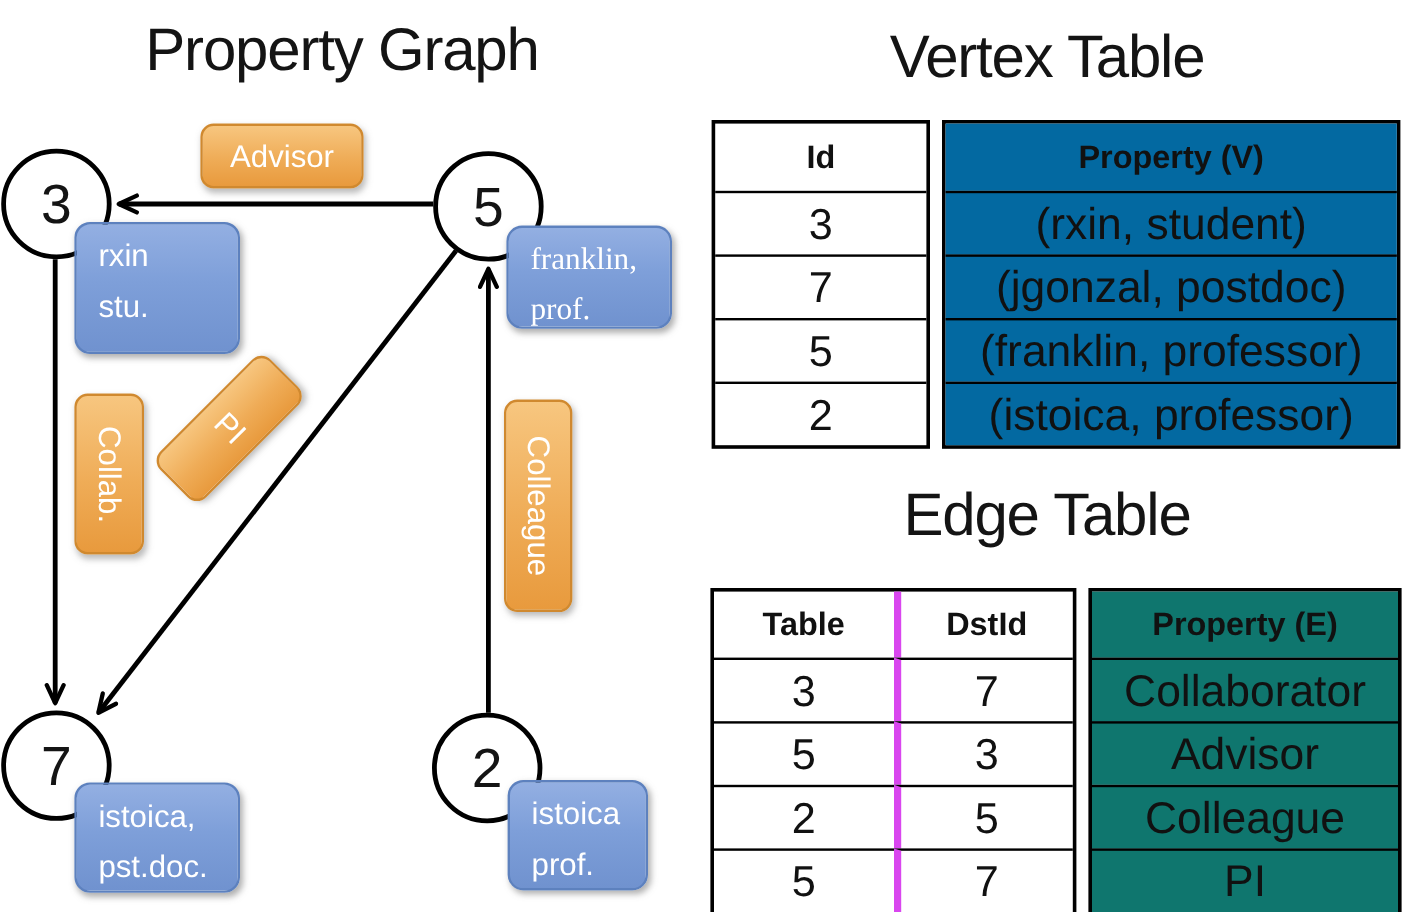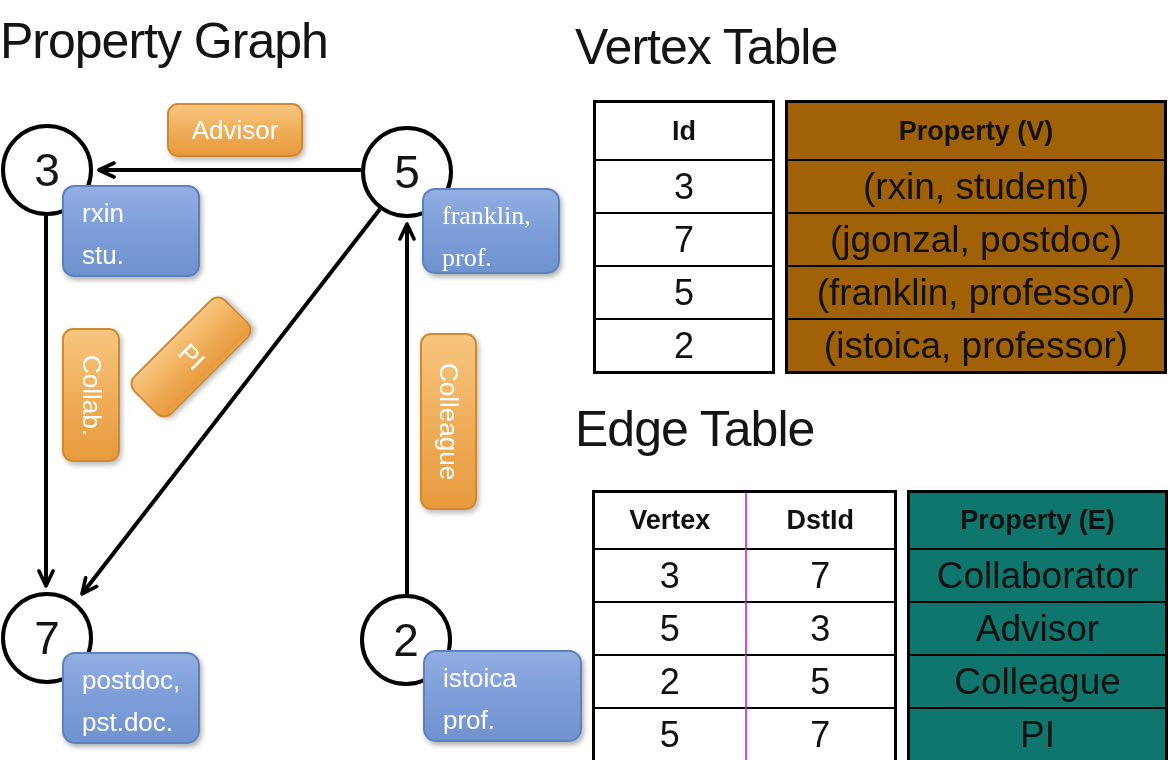--- a/index.html
+++ b/index.html
@@ -1,21 +1,21 @@
 <!DOCTYPE html>
 <html><head>
 <meta charset="utf-8">
 <style>
   html,body{margin:0;padding:0;background:#fff;}
   #stage{
     position:relative;width:1170px;height:760px;overflow:hidden;background:#fff;
     font-family:"Liberation Sans",sans-serif;color:#111;
   }
   .big-title{
-    position:absolute;text-align:left;font-size:50px;letter-spacing:-1px;
+    position:absolute;text-align:center;font-size:50px;letter-spacing:-1px;
     color:#141414;white-space:nowrap;
   }
   
   .node{
     position:absolute;width:92px;height:92px;box-sizing:border-box;
     border:4px solid #000;border-radius:50%;background:#fff;
     display:flex;align-items:center;justify-content:center;
     font-size:46px;color:#141414;
   }
   
@@ -44,34 +44,34 @@
   .tablewrap{position:absolute;display:flex;}
   .subtable{border:3px solid #000;background:#fff;box-sizing:border-box;}
   .cell{
     display:flex;align-items:center;justify-content:center;
     border-top:2px solid #000;box-sizing:border-box;
   }
   .cell.first{border-top:none;}
   .cell.hdr{font-weight:bold;font-size:27px;}
   .cell.num{font-size:36px;}
   .cell.prop{font-size:37px;}
-  .bg-blue{background:#a16207;}
+  .bg-blue{background:#0369a1;}
   .bg-tan{background:#0f766e;}
   
   .vt-col{width:182px;}
   .vt-colp{width:382px;}
   .vt-h{height:56px;}
   .vt-r{height:53px;}
   .gap10{width:10px;}
   
   .et-left{width:305px;display:grid;grid-template-columns:1fr 1fr;}
   .et-colp{width:261px;}
   .et-h{height:55px;}
   .et-r{height:53px;}
-  .bl{border-left:2px solid #d946ef;text-align:center;}
+  .bl{border-left:6px solid #d946ef;text-align:center;}
   .et-num{font-size:34px;}
 </style>
 </head>
 <body>
 
 <div id="stage">
 
   <div class="big-title" style="left:0;width:570px;top:12px;">Property Graph</div>
   <div class="big-title" style="left:575px;width:595px;top:18px;">Vertex Table</div>
   <div class="big-title" style="left:575px;width:595px;top:400px;">Edge Table</div>
@@ -94,33 +94,33 @@
   <div class="node" style="left:361px;top:126px;">
     <span>5</span>
   </div>
   <div class="node" style="left:1px;top:592px;">
     <span>7</span>
   </div>
   <div class="node" style="left:360px;top:594px;">
     <span>2</span>
   </div>
 
-  <div class="vbox" style="left:62px;top:185px;width:138px;height:92px;border-radius:12px;">
+  <div class="vbox" style="left:62px;top:185px;width:138px;height:110px;">
     <span>rxin</span>
     <span>stu.</span>
   </div>
   <div class="vbox" style="left:422px;top:188px;width:138px;height:86px;font-family:Liberation Serif, serif;">
     <span>franklin,</span>
     <span>prof.</span>
   </div>
   <div class="vbox" style="left:62px;top:652px;width:138px;height:92px;">
-    <span>postdoc,</span>
+    <span>istoica,</span>
     <span>pst.doc.</span>
   </div>
-  <div class="vbox" style="left:423px;top:650px;width:159px;height:92px;">
+  <div class="vbox" style="left:423px;top:650px;width:117px;height:92px;">
     <span>istoica</span>
     <span>prof.</span>
   </div>
 
   <div class="opill" style="left:167px;top:103px;width:136px;height:54px;">
     <span>Advisor</span>
   </div>
   <div class="opill vert" style="left:62px;top:328px;width:58px;height:134px;">
     <span>Collab.</span>
   </div>
@@ -144,21 +144,21 @@
       <div class="cell hdr first vt-h bg-blue">Property (V)</div>
       <div class="cell prop vt-r bg-blue">(rxin, student)</div>
       <div class="cell prop vt-r bg-blue">(jgonzal, postdoc)</div>
       <div class="cell prop vt-r bg-blue">(franklin, professor)</div>
       <div class="cell prop vt-r bg-blue">(istoica, professor)</div>
     </div>
   </div>
 
   <div class="tablewrap" style="left:592px;top:490px;">
     <div class="subtable et-left">
-      <div class="cell hdr first et-h">Vertex</div>
+      <div class="cell hdr first et-h">Table</div>
       <div class="cell hdr first et-h bl">DstId</div>
       <div class="cell num et-num et-r">3</div>
       <div class="cell num et-num et-r bl">7</div>
       <div class="cell num et-num et-r">5</div>
       <div class="cell num et-num et-r bl">3</div>
       <div class="cell num et-num et-r">2</div>
       <div class="cell num et-num et-r bl">5</div>
       <div class="cell num et-num et-r">5</div>
       <div class="cell num et-num et-r bl">7</div>
     </div>

